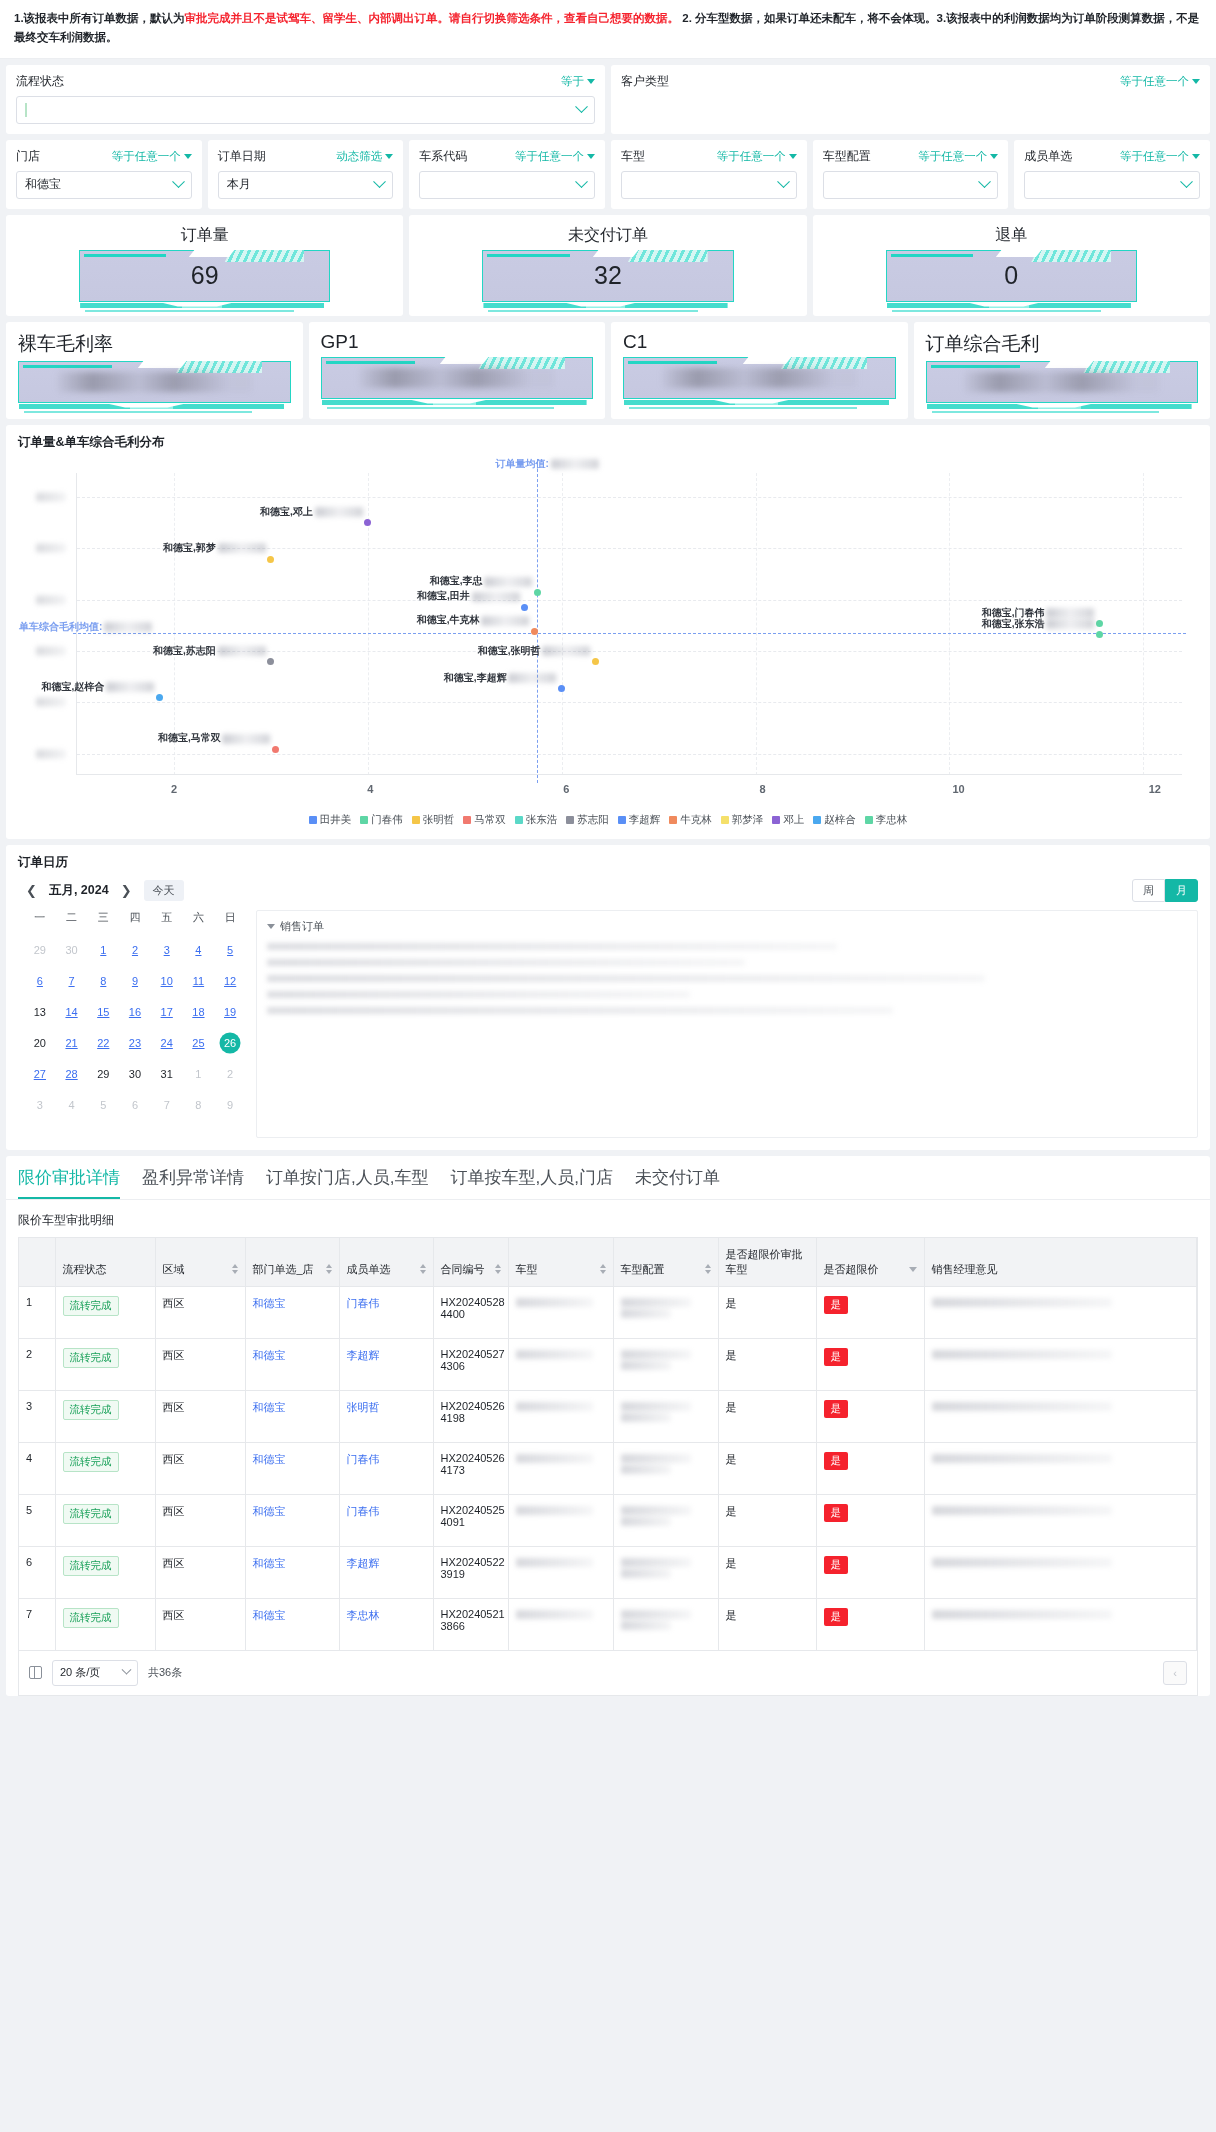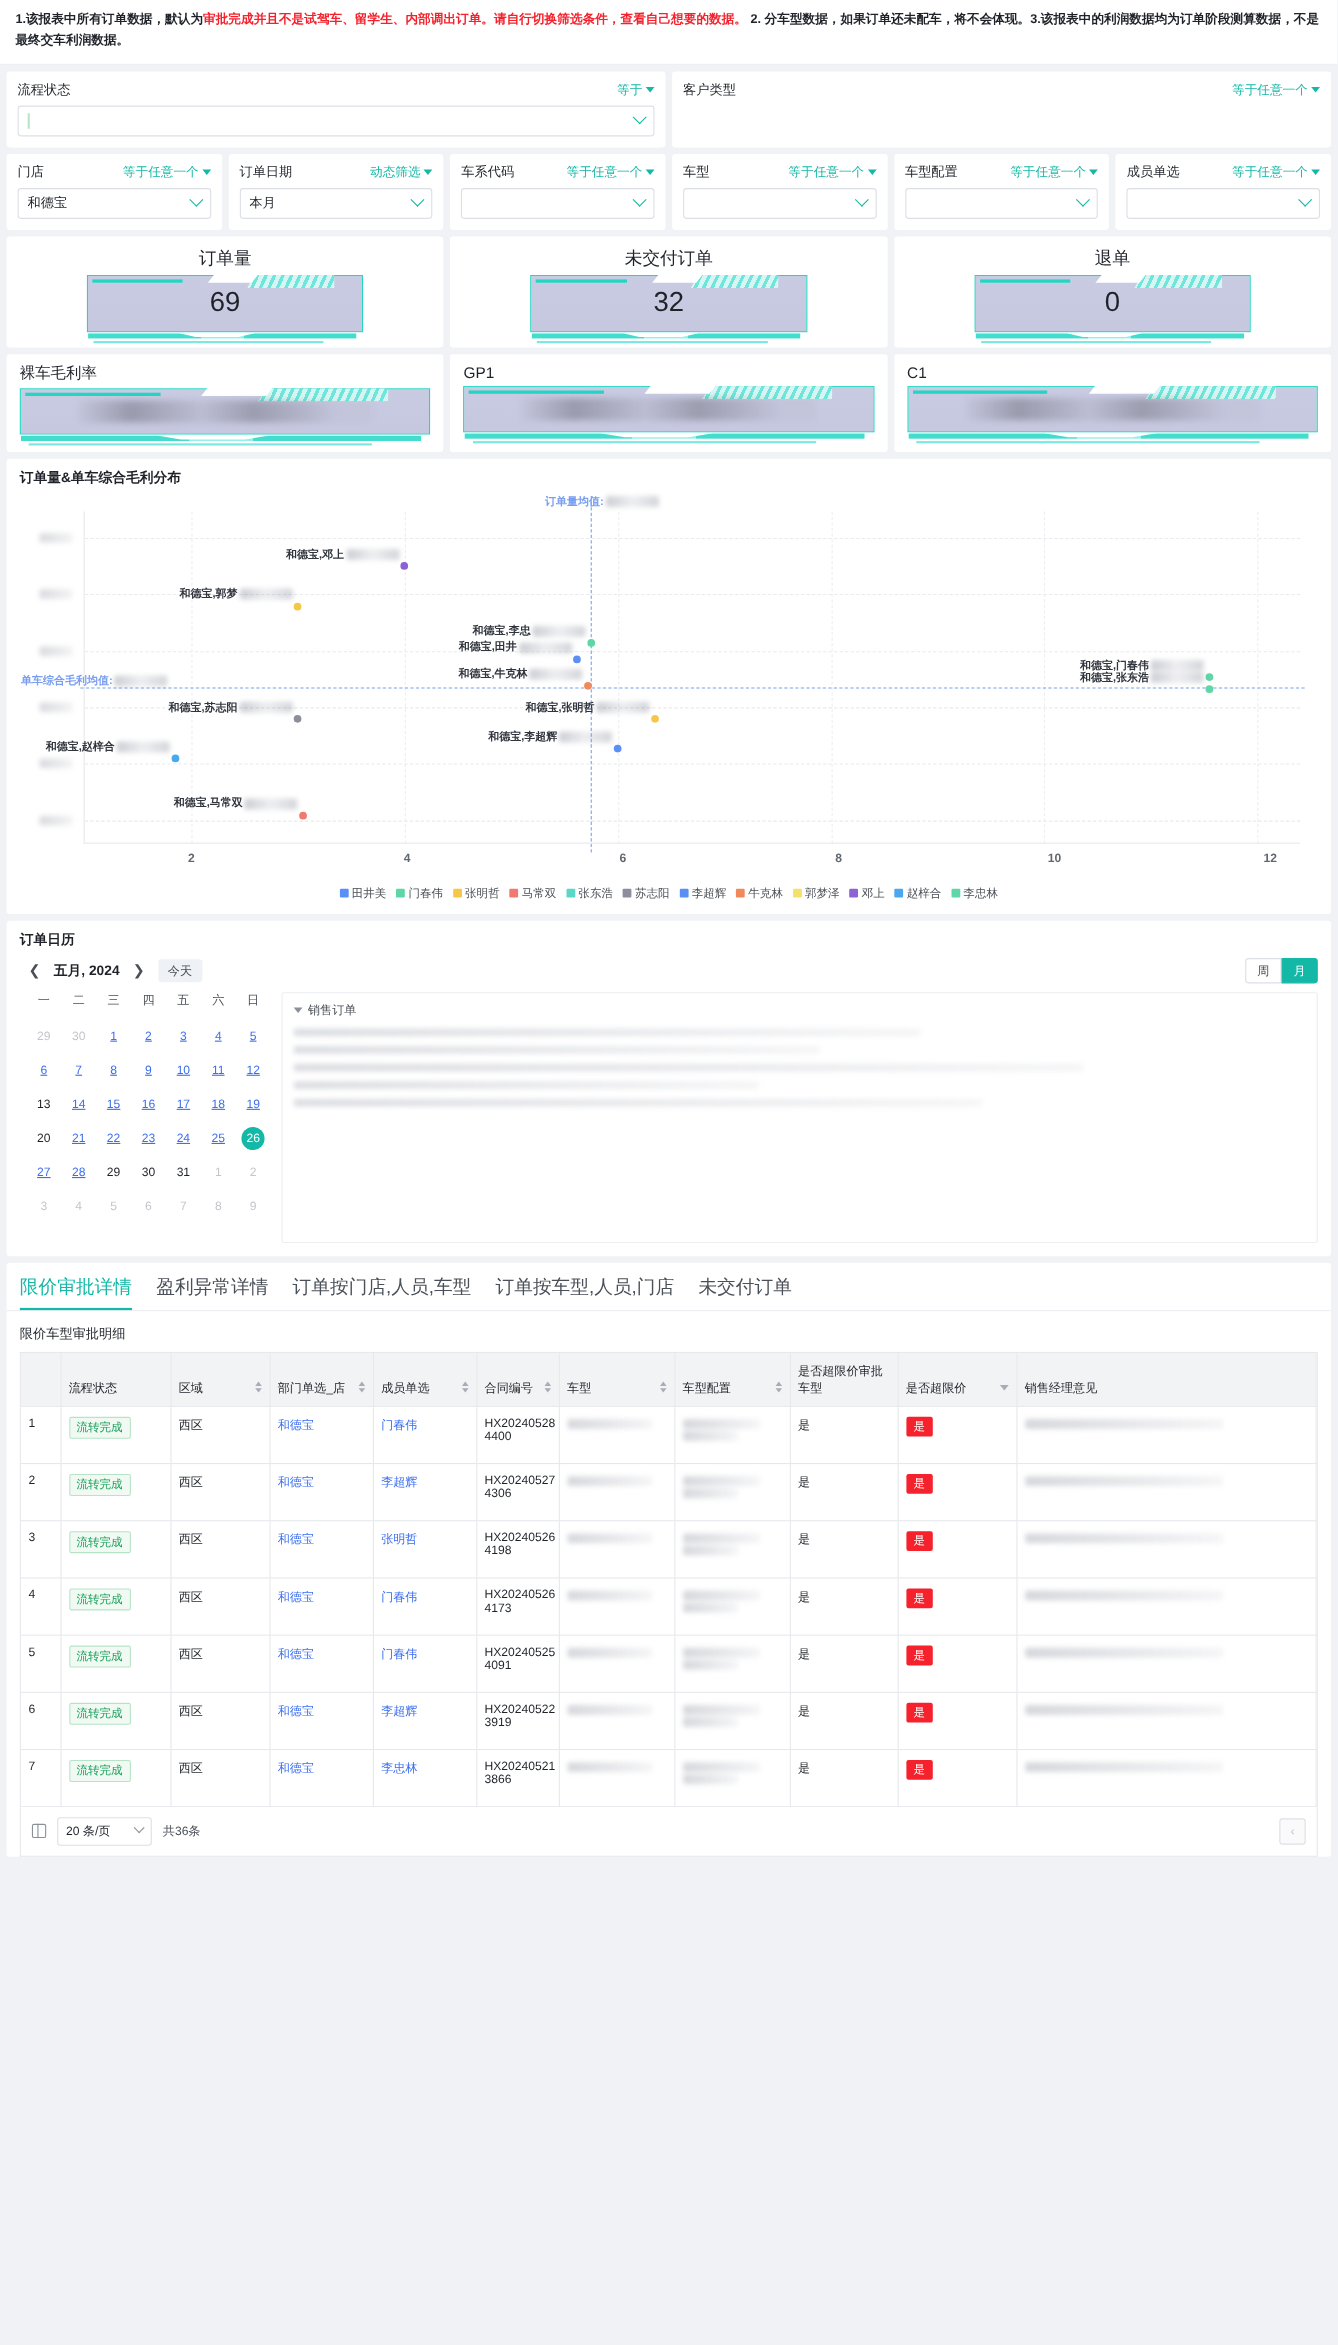--- a/index.html
+++ b/index.html
@@ -61,21 +61,21 @@
     width: 52px; height: 17px; border-radius: 9px;
     background: #e9f8ee; border: 1px solid #b7e4c7;
   }
 
   
   .kpi-row { display: flex; gap: 6px; padding: 6px 6px 0 6px; }
   .kpi-card {
     background: #fff; border-radius: 3px; flex: 1;
     padding: 10px 14px 14px 14px; min-height: 78px;
   }
-  .kpi-title { font-size: 14px; color: #1f2329; margin-bottom: 4px; }
+  .kpi-title { font-size: 19px; color: #1f2329; margin-bottom: 4px; }
   .kpi-title.center { text-align: center; }
   .kpi-title.big { font-size: 16px; }
   .techbox {
     position: relative;
     background: linear-gradient(180deg,#c9cbe3 0%,#c6c8e0 100%);
     border: 1.5px solid #23d6c4;
     height: 48px;
     display: flex; align-items: center; justify-content: center;
   }
   .techbox.tall { height: 52px; }
@@ -434,20 +434,30 @@
         <div class="techbox">
           <span class="hatch"></span>
           <span class="notch-t"></span>
           <span class="blurval"></span>
           <span class="underline"></span>
           <span class="underline2"></span>
         </div>
       </div>
       <div class="kpi-card metric">
         <div class="kpi-title">C1</div>
+        <div class="techbox">
+          <span class="hatch"></span>
+          <span class="notch-t"></span>
+          <span class="blurval"></span>
+          <span class="underline"></span>
+          <span class="underline2"></span>
+        </div>
+      </div>
+      <div class="kpi-card metric">
+        <div class="kpi-title">订单综合毛利</div>
         <div class="techbox">
           <span class="hatch"></span>
           <span class="notch-t"></span>
           <span class="blurval"></span>
           <span class="underline"></span>
           <span class="underline2"></span>
         </div>
       </div>
     </div>
 

